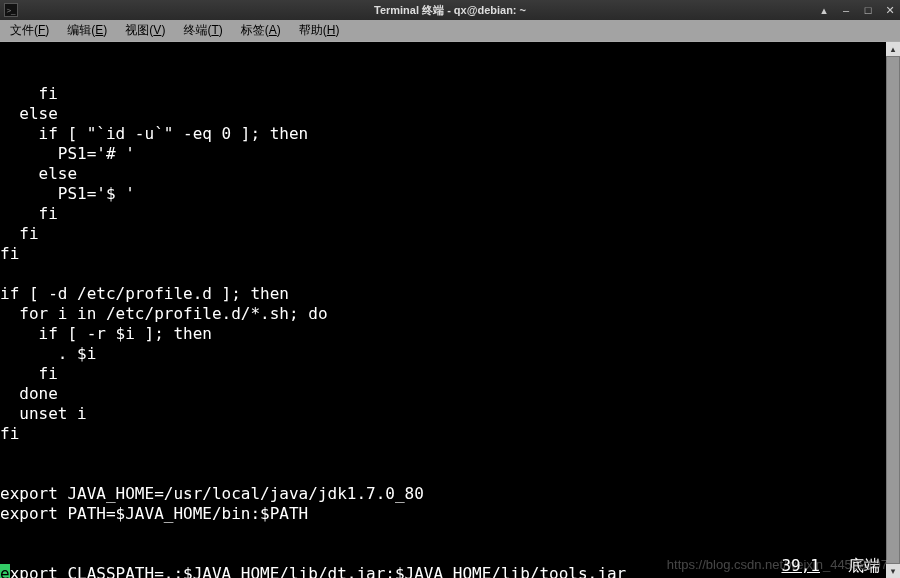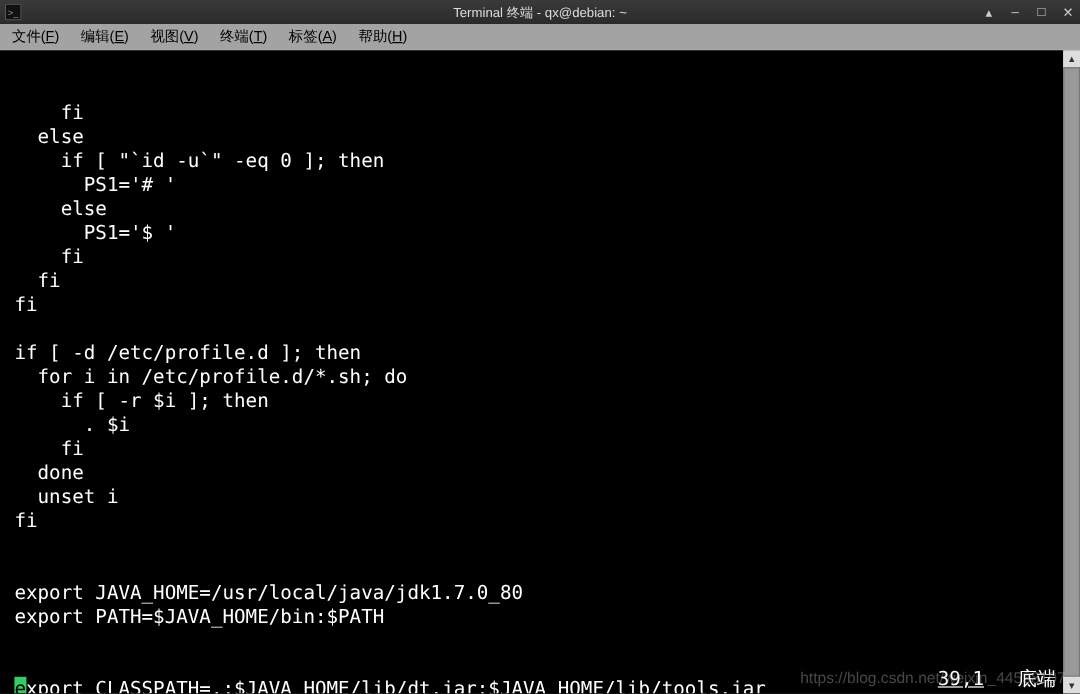--- a/index.html
+++ b/index.html
@@ -30,21 +30,21 @@
       display: flex;
       align-items: center;
       justify-content: center;
       font-size: 8px;
       color: #888;
     }
     .titlebar-title {
       position: absolute;
       left: 50%;
       transform: translateX(-50%);
-      font-weight: normal;
+      font-weight: bold;
     }
     .window-controls {
       margin-left: auto;
       display: flex;
       gap: 10px;
       color: #ccc;
       font-size: 11px;
     }
     .win-btn { cursor: pointer; width: 12px; text-align: center; }
     .menubar {
@@ -61,21 +61,21 @@
       cursor: pointer;
       padding: 2px 4px;
     }
     .menu-item u { text-decoration: underline; }
     .terminal-body {
       background: #000;
       color: #fff;
       font-family: "DejaVu Sans Mono", "Courier New", monospace;
       font-size: 16px;
       line-height: 20px;
-      padding: 2px 12px;
+      padding: 2px 0;
       height: calc(578px - 20px - 22px);
       position: relative;
       white-space: pre;
       overflow: hidden;
     }
     .term-line { white-space: pre; }
     .cursor {
       background: #33cc66;
       color: #000;
     }

